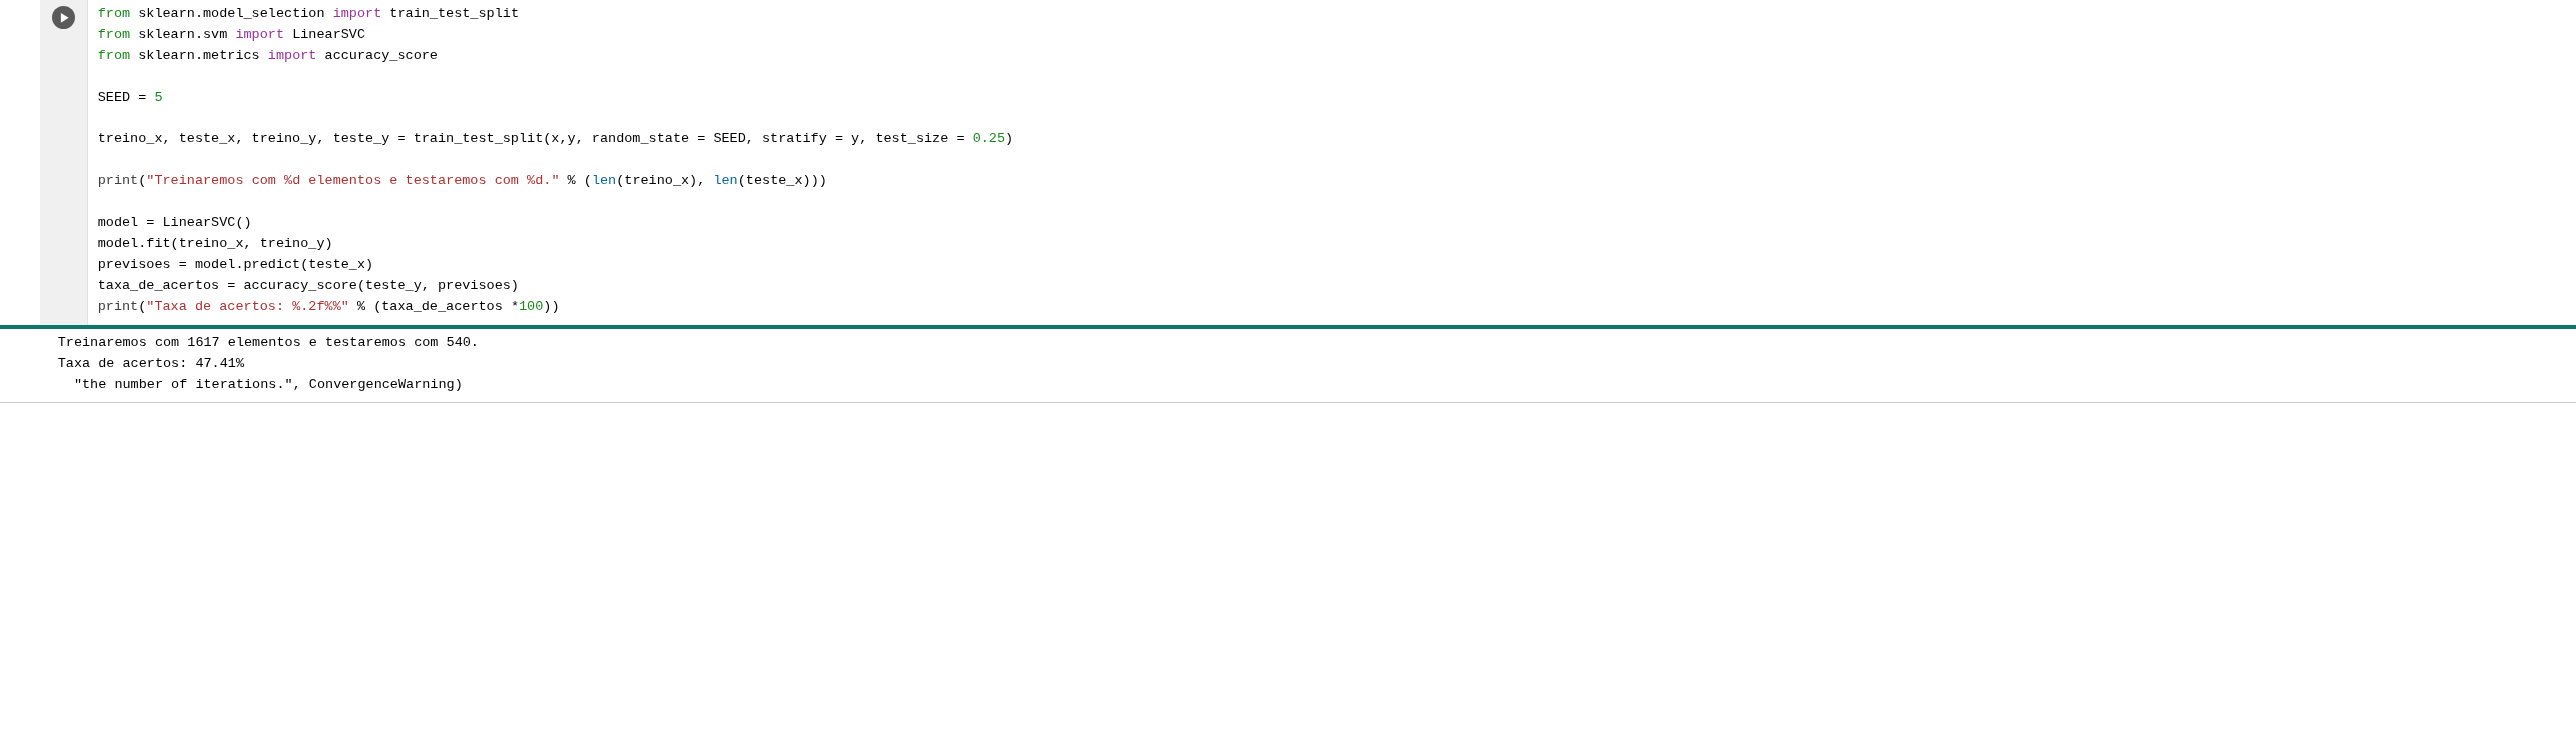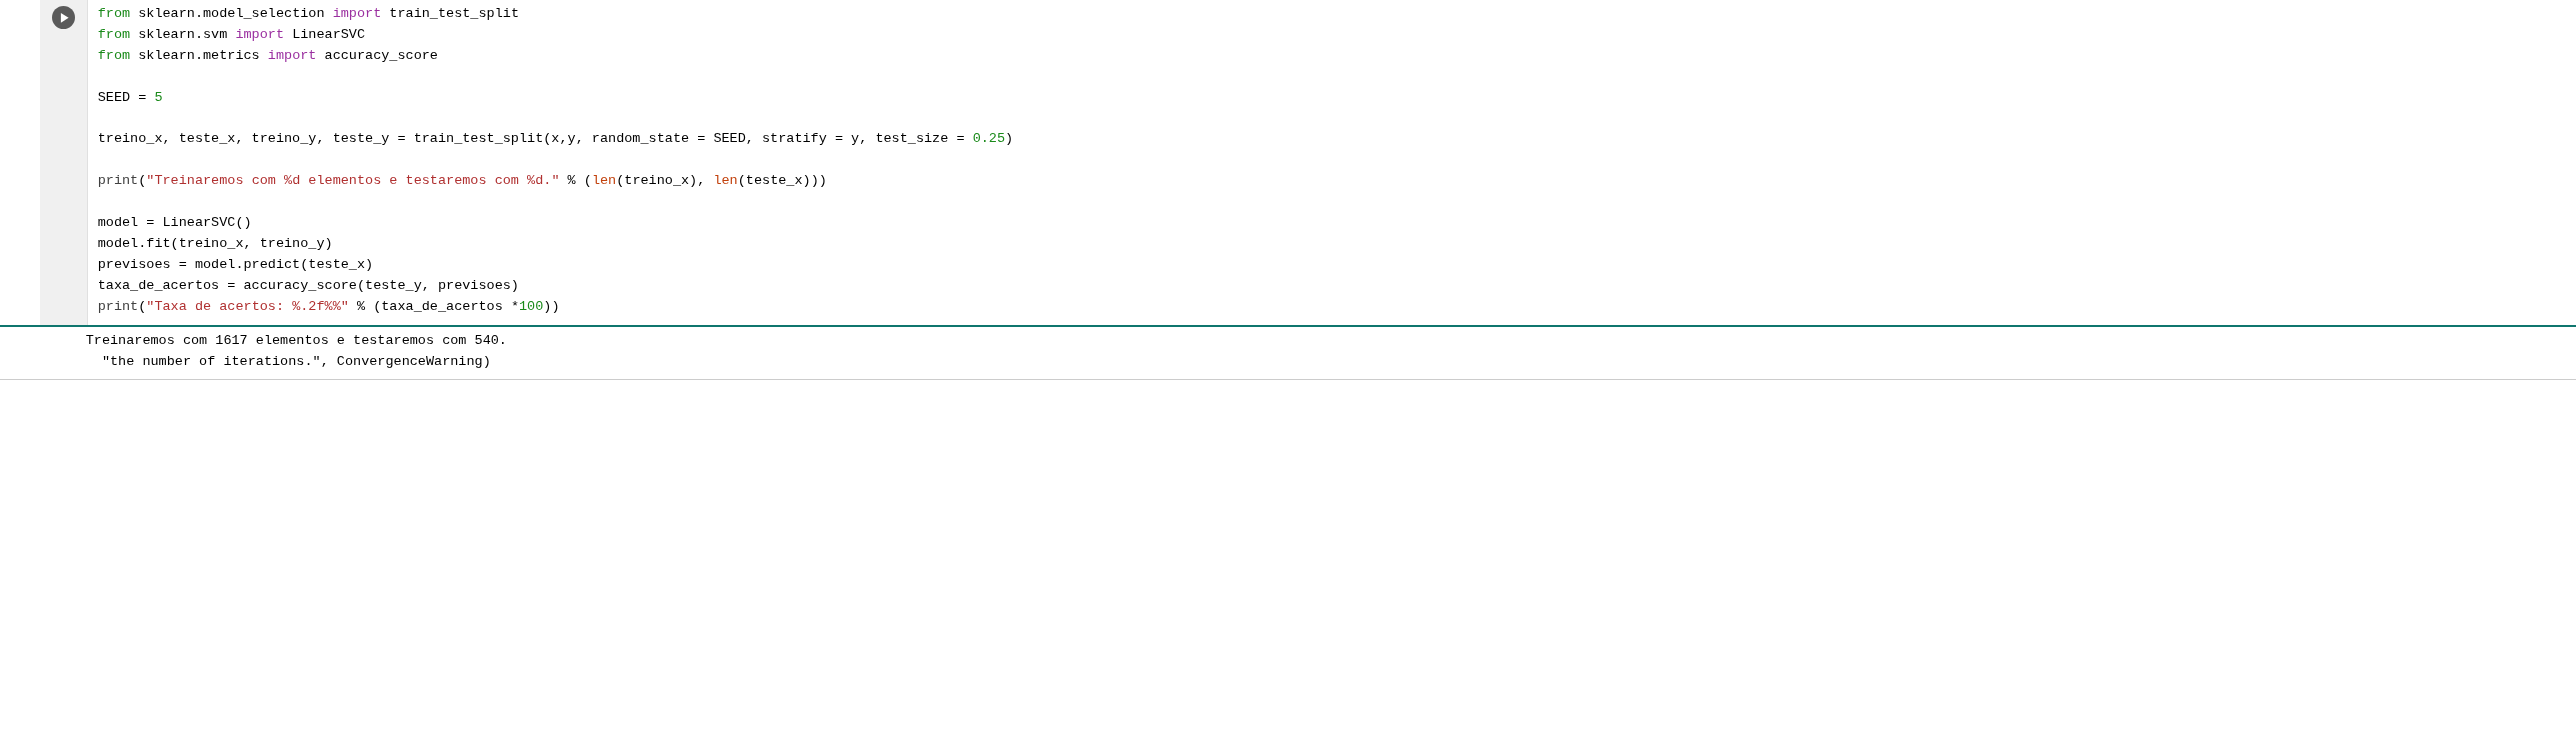--- a/index.html
+++ b/index.html
@@ -39,55 +39,54 @@
     flex: 1;
     padding: 3.9px 7.7px 7.7px 9.7px;
     white-space: pre;
     font-family: Menlo, Monaco, "Courier New", monospace;
     overflow-x: auto;
     border-right: 1px solid #d0d0d0;
   }
   .output-cell {
     display: flex;
     width: 100%;
-    border-top: 2px solid #0f766e;
+    border-top: 4px solid #0f766e;
     border-bottom: 1px solid #ccc;
     box-shadow: 0 1px 1.9px rgba(0,0,0,0.05);
-    gap: 28px;
   }
   .output-gutter {
     width: 48px;
     flex-shrink: 0;
     background: #fff;
   }
   .output-area {
     flex: 1;
     padding: 3.9px 7.7px 5.8px 9.7px;
     white-space: pre;
     font-family: Menlo, Monaco, "Courier New", monospace;
     overflow-x: auto;
   }
   .kw-import { color: #9b30a0; }
   .kw-from   { color: #1a8a1a; }
   .kw-num    { color: #1a8a1a; }
   .kw-str    { color: #b03030; }
   .kw-print  { color: #404040; }
-  .kw-builtin{ color: #c2410c; }
+  .kw-builtin{ color: #0369a1; }
 </style>
 </head>
 <body>
 
 <div class="cell">
   <div class="gutter">
     <div class="run-btn">
       <svg width="11.6" height="11.6" viewBox="0 0 12 12">
         <path d="M3 1 L11 6 L3 11 Z"></path>
       </svg>
     </div>
   </div>
   <div class="code-area" id="code-area"><div><span class="kw-from">from </span><span>sklearn.model_selection </span><span class="kw-import">import </span><span>train_test_split</span></div><div><span class="kw-from">from </span><span>sklearn.svm </span><span class="kw-import">import </span><span>LinearSVC</span></div><div><span class="kw-from">from </span><span>sklearn.metrics </span><span class="kw-import">import </span><span>accuracy_score</span></div><div>&nbsp;</div><div><span>SEED = </span><span class="kw-num">5</span></div><div>&nbsp;</div><div><span>treino_x, teste_x, treino_y, teste_y = train_test_split(x,y, random_state = SEED, stratify = y, test_size = </span><span class="kw-num">0.25</span><span>)</span></div><div>&nbsp;</div><div><span class="kw-print">print</span><span>(</span><span class="kw-str">"Treinaremos com %d elementos e testaremos com %d."</span><span> % (</span><span class="kw-builtin">len</span><span>(treino_x), </span><span class="kw-builtin">len</span><span>(teste_x)))</span></div><div>&nbsp;</div><div><span>model = LinearSVC()</span></div><div><span>model.fit(treino_x, treino_y)</span></div><div><span>previsoes = model.predict(teste_x)</span></div><div><span>taxa_de_acertos = accuracy_score(teste_y, previsoes)</span></div><div><span class="kw-print">print</span><span>(</span><span class="kw-str">"Taxa de acertos: %.2f%%"</span><span> % (taxa_de_acertos *</span><span class="kw-num">100</span><span>))</span></div></div>
 </div>
 
 <div class="output-cell">
   <div class="output-gutter"></div>
-  <div class="output-area" id="output-area"><div>Treinaremos com 1617 elementos e testaremos com 540.</div><div>  "the number of iterations.", ConvergenceWarning)</div></div>
+  <div class="output-area" id="output-area"><div>Treinaremos com 1617 elementos e testaremos com 540.</div><div>Taxa de acertos: 47.41%</div><div>  "the number of iterations.", ConvergenceWarning)</div></div>
 </div>
 
 
 </body></html>

